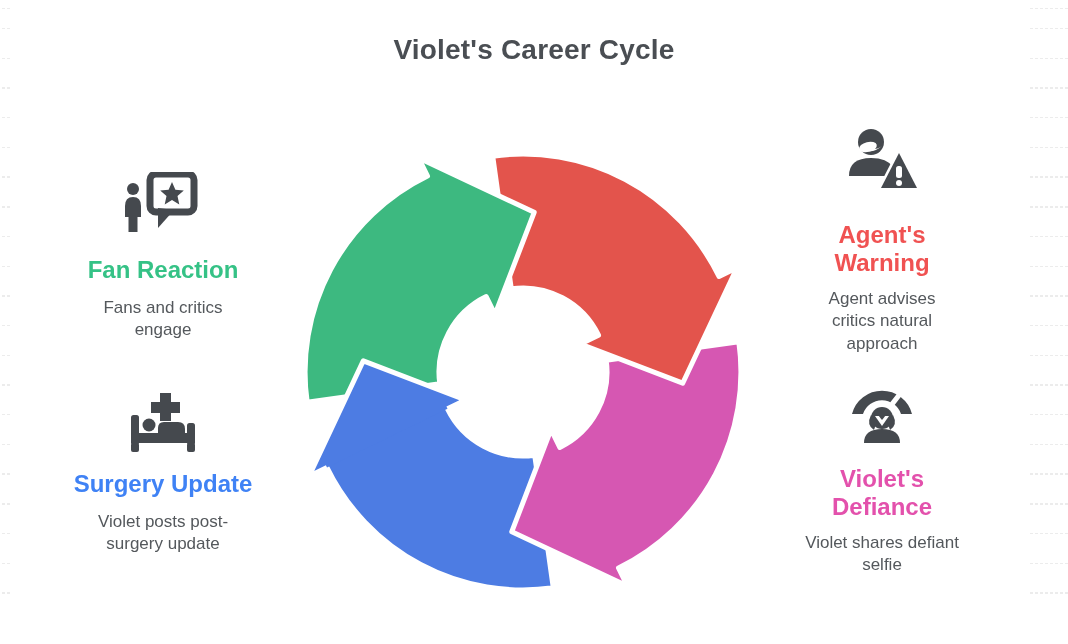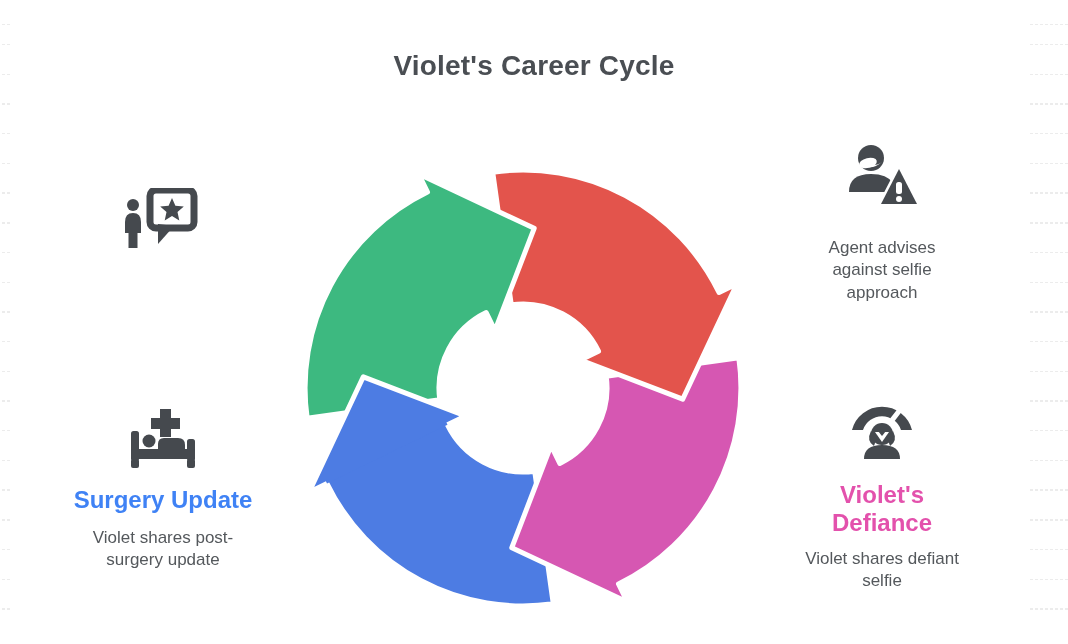--- a/index.html
+++ b/index.html
@@ -1,18 +1,18 @@
 <!DOCTYPE html>
 <html><head>
 <meta charset="utf-8">
 <style>
   html,body{margin:0;padding:0;background:#ffffff;}
   .stage{
     position:relative;width:1068px;height:608px;background:#ffffff;overflow:hidden;
-    font-family:"Liberation Sans",sans-serif;color:#4a4e53;margin-top:16px;
+    font-family:"Liberation Sans",sans-serif;color:#4a4e53;
   }
   .rule-strip{
     position:absolute;top:0;height:644px;pointer-events:none;
     background-image:
       repeating-linear-gradient(to right,#ffffff 0 2px,transparent 2px 5px),
       repeating-linear-gradient(to bottom,#ececec 0 1.4px,transparent 1.4px 29.7px);
     background-position:0 0,0 28px;
   }
   .rule-strip.left{left:0;width:10px;}
   .rule-strip.right{right:0;width:40px;}
@@ -65,56 +65,59 @@
       <svg width="82" height="60" viewBox="0 0 82 60">
         <g class="icon-dark">
           <rect x="28" y="2" width="44" height="38" rx="6" fill="none" stroke="#45494e" stroke-width="7"></rect>
           <path d="M36 36 L36 56 L52 38 Z"></path>
           <path d="M50 10 L53.4 17.7 L61.8 18.5 L55.5 24.1 L57.3 32.4 L50 28.1 L42.7 32.4 L44.5 24.1 L38.2 18.5 L46.6 17.7 Z"></path>
           <circle cx="11" cy="17" r="6"></circle>
           <path d="M11 25 Q3 25 3 34 L3 45 L6.5 45 L6.5 60 L15.5 60 L15.5 45 L19 45 L19 34 Q19 25 11 25 Z"></path>
         </g>
       </svg>
     </div>
+    <div class="item-heading" style="color: rgb(53, 194, 134);">Fan Reaction</div>
+    <div class="item-desc">Fans and critics engage</div>
   </div>
 
   <div class="item item-surgery">
     <div class="item-icon">
       <svg width="70" height="62" viewBox="0 0 70 62">
         <g class="icon-dark">
           <path d="M32 1 h11 v9 h9 v11 h-9 v8 h-11 v-8 h-9 v-11 h9 Z"></path>
           <rect x="3" y="23" width="8" height="30" rx="2.5"></rect>
           <rect x="59" y="31" width="8" height="22" rx="2.5"></rect>
           <rect x="3" y="41" width="64" height="10" rx="2"></rect>
           <rect x="3" y="51" width="8" height="9" rx="2"></rect>
           <rect x="59" y="51" width="8" height="9" rx="2"></rect>
           <circle cx="21" cy="33" r="6.5"></circle>
           <path d="M30 41 L30 36 Q30 30 36 30 L50 30 Q57 30 57 37 L57 41 Z"></path>
         </g>
       </svg>
     </div>
     <div class="item-heading" style="color: rgb(63, 130, 245);">Surgery Update</div>
-    <div class="item-desc">Violet shares post-surgery update</div>
+    <div class="item-desc">Violet posts post-surgery update</div>
   </div>
 
   <div class="item item-agent">
     <div class="item-icon">
       <svg width="76" height="70" viewBox="0 0 76 70">
         <g class="icon-dark">
           <circle cx="27" cy="16" r="13"></circle>
           <path d="M17 21 Q26 30 38 20 Q30 26 17 21 Z" fill="#ffffff"></path>
           <ellipse cx="24" cy="21" rx="9" ry="5" fill="#ffffff" transform="rotate(-14 24 21)"></ellipse>
           <path d="M5 50 Q5 32 27 32 Q43 32 49 41 L43 50 Z"></path>
           <path d="M55 27 L73 62 L37 62 Z" stroke="#ffffff" stroke-width="5" stroke-linejoin="round" paint-order="stroke"></path>
           <rect x="52" y="40" width="6" height="12" rx="2.5" fill="#ffffff"></rect>
           <circle cx="55" cy="57" r="3" fill="#ffffff"></circle>
         </g>
       </svg>
     </div>
-    <div class="item-desc">Agent advises against selfie approach</div>
+    <div class="item-heading" style="color: rgb(240, 82, 82);">Agent's Warning</div>
+    <div class="item-desc">Agent advises critics natural approach</div>
   </div>
 
   <div class="item item-violet">
     <div class="item-icon">
       <svg width="74" height="66" viewBox="0 0 74 66">
         <g class="icon-dark">
           <path d="M7 31 A31 31 0 0 1 67 31 L56 31 A20 20 0 0 0 18 31 Z"></path>
           <rect x="50" y="6" width="5" height="18" rx="2" fill="#ffffff" transform="rotate(38 52 14)"></rect>
           <circle cx="37" cy="35" r="11"></circle>
           <path d="M26 32 Q21 42 29 47 L32 38 Z"></path>

